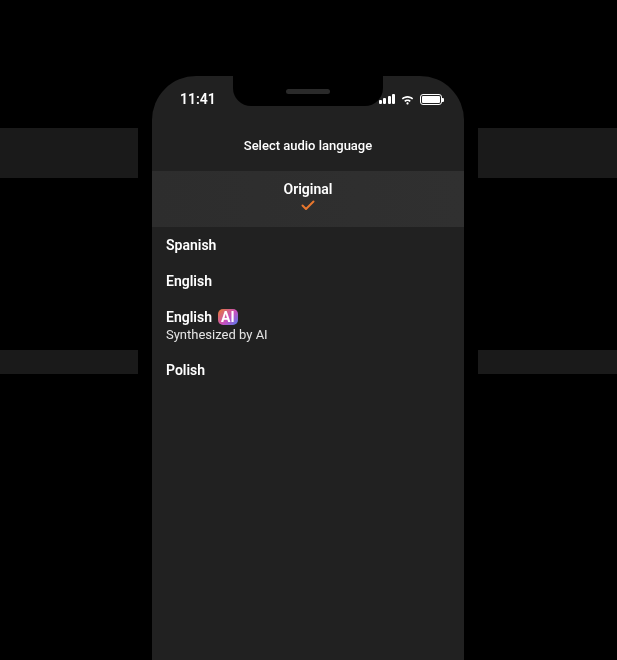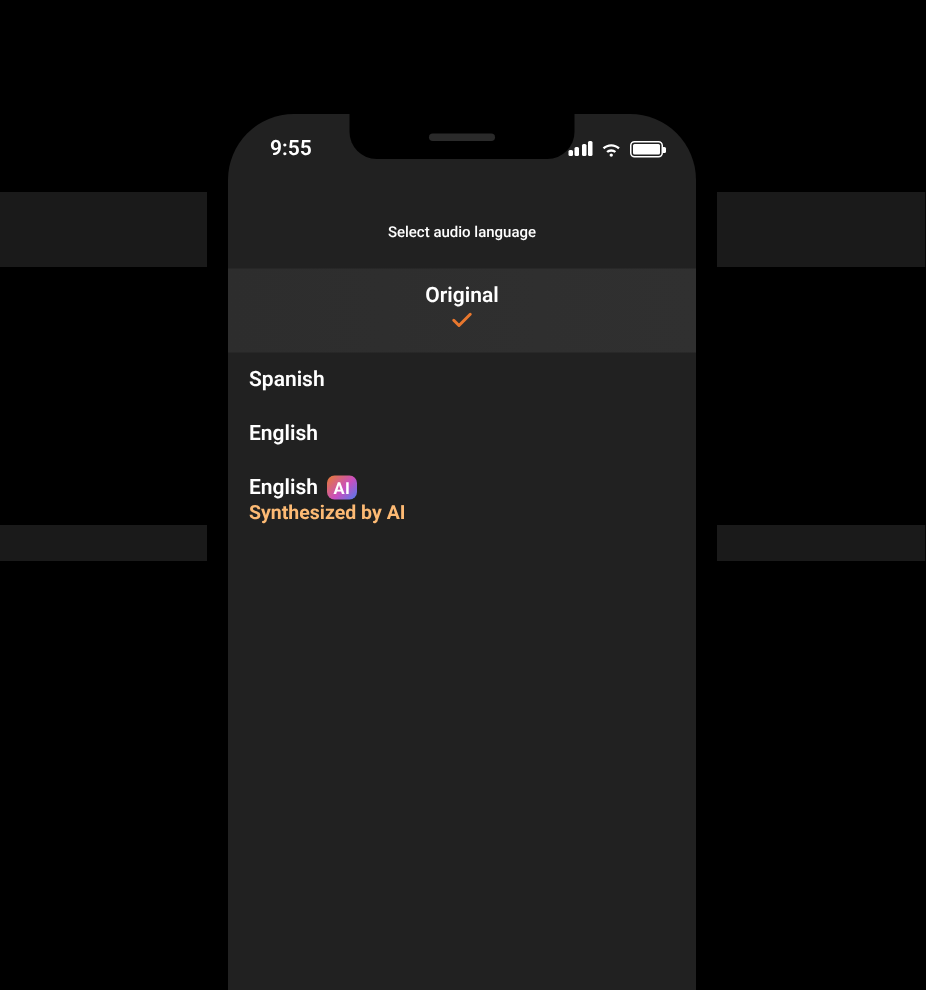--- a/index.html
+++ b/index.html
@@ -125,23 +125,22 @@
     display: flex;
     flex-direction: column;
   }
 
   .header {
     text-align: center;
     padding: 14px 0 18px 0;
   }
   .header-title {
     color: #fff;
-    font-size: 10px;
+    font-size: 13px;
     font-weight: 500;
-    margin-top: 12px;
   }
 
   .list {
     display: flex;
     flex-direction: column;
   }
   .row {
     display: flex;
     align-items: center;
     justify-content: space-between;
@@ -161,54 +160,54 @@
     display: flex;
     align-items: center;
     gap: 6px;
   }
   .label {
     color: #fff;
     font-size: 14px;
     font-weight: 600;
   }
   .sub {
-    color: #fdba74;
+    color: #e5e5e5;
     font-size: 13px;
-    font-weight: 700;
+    font-weight: 400;
   }
   .ai-badge {
     display: inline-flex;
     align-items: center;
     justify-content: center;
     width: 20px;
     height: 16px;
     border-radius: 5px;
     background: linear-gradient(135deg, #e77c2f 0%, #c94fbf 55%, #4f7cf0 100%);
     color: #fff;
-    font-size: 11px;
+    font-size: 14px;
     font-weight: 700;
     letter-spacing: 0.3px;
   }
   .check {
     color: #e8772e;
   }
 </style>
 </head>
 <body>
 
 <div class="bg-stripe s1"></div>
 <div class="bg-stripe s2"></div>
 
 <div class="phone-frame">
   <div class="notch">
     <div class="speaker"></div>
   </div>
 
   <div class="status-bar">
-    <div class="status-left">9:55</div>
+    <div class="status-left">11:41</div>
     <div class="status-right">
       <div class="signal">
         <span></span>
           <span></span>
           <span></span>
           <span></span>
       </div>
       <div class="wifi">
         <svg width="15" height="11" viewBox="0 0 15 11" fill="none">
           <path d="M7.5 10.5C8.1 10.5 8.6 10 8.6 9.4C8.6 8.8 8.1 8.3 7.5 8.3C6.9 8.3 6.4 8.8 6.4 9.4C6.4 10 6.9 10.5 7.5 10.5Z" fill="white"></path>
@@ -263,17 +262,24 @@
         <div class="left">
           <div class="line1">
             <span class="label">English</span>
             <span class="ai-badge">AI</span>
           </div>
           <span class="sub">Synthesized by AI</span>
         </div>
       </div>
 
 
+      <div class="row">
+        <div class="left">
+            <div class="line1">
+          <span class="label">Polish</span>
+        </div>
+          </div>
+      </div>
 
 
     </div>
   </div>
 </div>
 
 </body></html>

